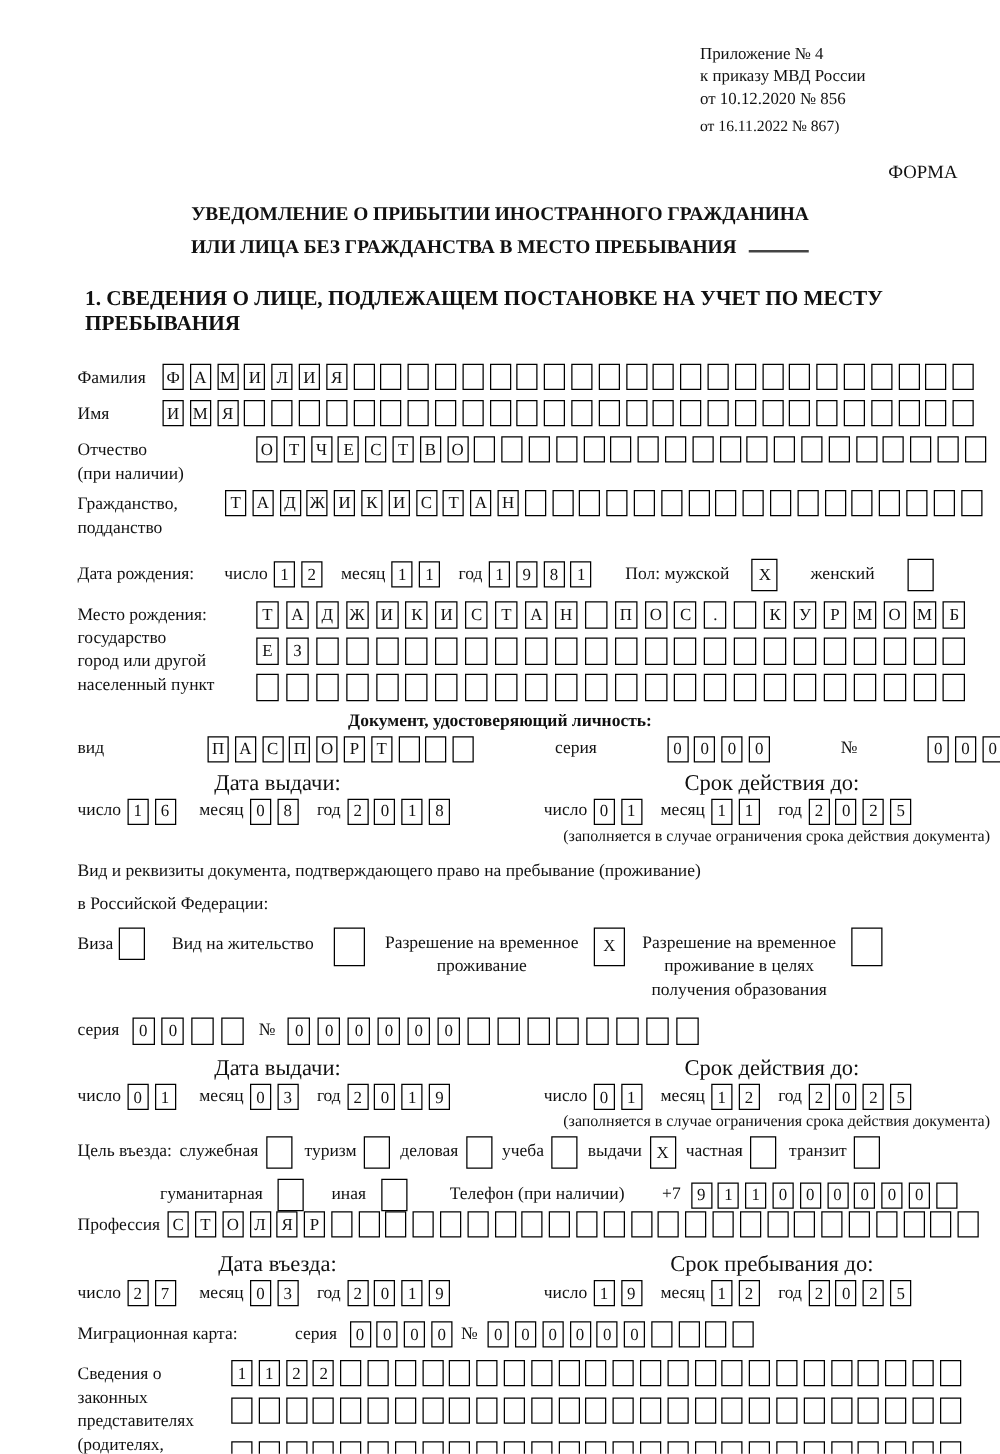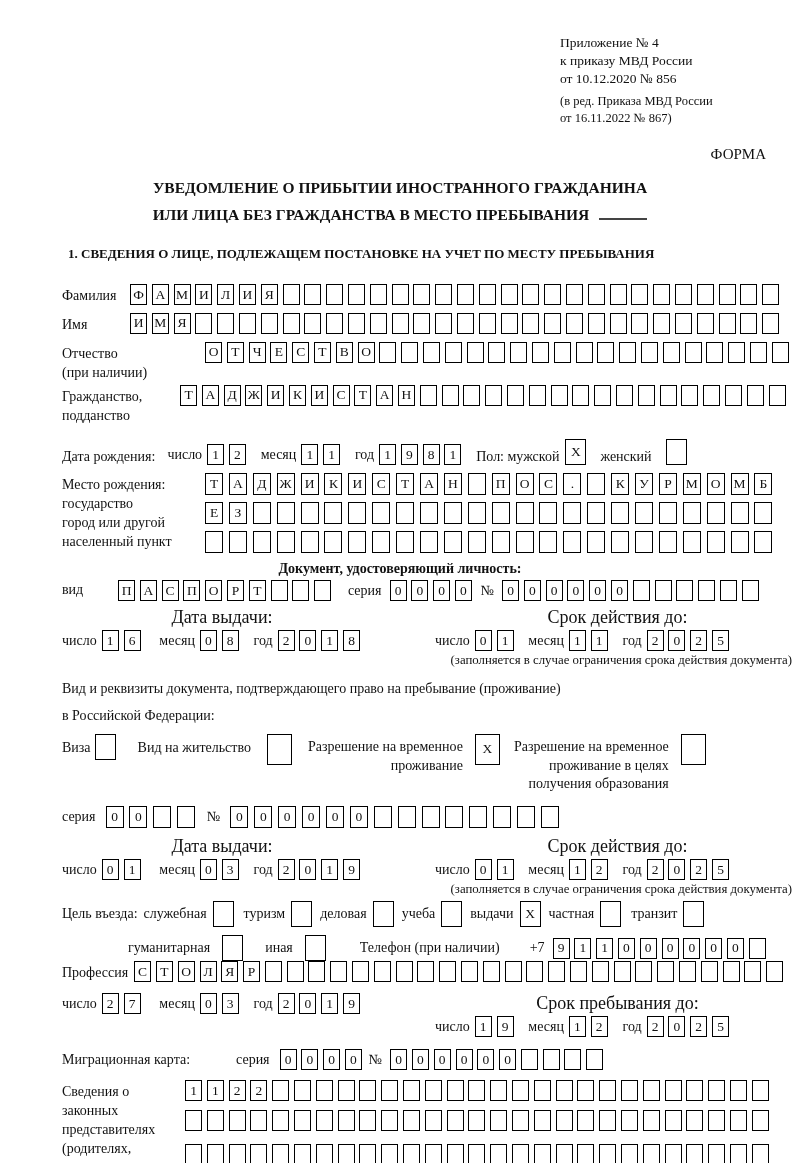--- a/index.html
+++ b/index.html
@@ -12,21 +12,21 @@
   .page { width: 800px; position: relative; }
   .ml { margin-left: 62px; }
 
   .appendix { margin: 34px 0 0 560px; font-size: 13.5px; line-height: 1.35; }
   .appendix .note { font-size: 12.5px; margin-top: 4px; }
   .forma { font-weight: normal; font-size: 15px; text-align: right; margin: 20px 34px 0 0; }
 
   .title { text-align: center; font-weight: bold; font-size: 15.5px; line-height: 1.7; margin-top: 12px; }
   .title-underline { display: inline-block; width: 48px; border-bottom: 2px solid #444; margin-left: 10px; }
 
-  .section-title { font-weight: bold; font-size: 13px; margin: 18px 0 0 62px; }
+  .section-title { font-weight: bold; font-size: 17px; margin: 18px 0 0 62px; }
 
   .row { display: flex; align-items: flex-start; }
   .flabel { flex: 0 0 auto; padding-top: 3px; line-height: 1.35; }
   .lw-names { min-width: 68px; }
   .lw-patr  { min-width: 143px; }
   .lw-cit   { min-width: 118px; }
   .lw-bp    { min-width: 143px; }
   .lw-vid   { min-width: 56px; }
   .lw-rep   { min-width: 123px; }
 
@@ -44,34 +44,33 @@
   .dlabel { margin-right: 5px; }
   .ml10 { margin-left: 10px; }
   .ml14 { margin-left: 14px; }
 
   .two-col { display: flex; }
   .col-left { width: 373px; }
   .col-right { width: 365px; }
   .dhead { text-align: center; font-size: 18px; margin-bottom: 2px; }
   .small-note { font-size: 12.8px; text-align: right; margin: 2px 8px 0 0; }
 
-  .center-lines { text-align: right; line-height: 1.35; }
+  .center-lines { text-align: center; line-height: 1.35; }
   .opt { display: inline-flex; align-items: center; gap: 6px; }
 </style>
 </head>
 <body>
 
 <div class="page">
 
   <div class="appendix">
     <div>Приложение № 4</div>
     <div>к приказу МВД России</div>
     <div>от 10.12.2020 № 856</div>
     <div class="note">
-      <div>(в ред. Приказа МВД России</div>
       <div>от 16.11.2022 № 867)</div>
     </div>
   </div>
   <div class="forma">ФОРМА</div>
 
   <div class="title">
     <div>УВЕДОМЛЕНИЕ О ПРИБЫТИИ ИНОСТРАННОГО ГРАЖДАНИНА</div>
     <div><span>ИЛИ ЛИЦА БЕЗ ГРАЖДАНСТВА В МЕСТО ПРЕБЫВАНИЯ</span><span class="title-underline"></span></div>
   </div>
 
@@ -215,21 +214,21 @@
         <span class="cell"></span>
         <span class="cell"></span>
         <span class="cell"></span>
         <span class="cell"></span>
         <span class="cell"></span>
         <span class="cell"></span>
         <span class="cell"></span>
       </div>
   </div>
 
-  <div class="row ml" style="margin-top:14px; align-items:flex-end;">
+  <div class="row ml" style="margin-top:14px; align-items:center;gap:12px;">
     <span>Дата рождения:</span>
     <span class="dgroup" style="margin-left:12px;">
       <span class="dlabel">число</span>
       <span class="boxes">
           <span class="cell">1</span>
           <span class="cell">2</span>
         </span>
       <span class="dlabel ml10">месяц</span>
       <span class="boxes">
           <span class="cell">1</span>
@@ -337,21 +336,21 @@
           <span class="cell"></span>
           <span class="cell"></span>
           <span class="cell"></span>
           <span class="cell"></span>
         </div>
     </div>
   </div>
 
   <div style="text-align:center; font-weight:bold; margin-top:4px;">Документ, удостоверяющий личность:</div>
 
-  <div class="row ml" style="margin-top:3px; align-items:center;">
+  <div class="row ml" style="margin-top:3px; align-items:center;gap:48px;">
     <div class="flabel lw-vid" style="padding-top:0;">вид</div>
     <span class="boxes">
         <span class="cell">П</span>
         <span class="cell">А</span>
         <span class="cell">С</span>
         <span class="cell">П</span>
         <span class="cell">О</span>
         <span class="cell">Р</span>
         <span class="cell">Т</span>
         <span class="cell"></span>
@@ -642,20 +641,21 @@
         <span class="cell"></span>
         <span class="cell"></span>
         <span class="cell"></span>
         <span class="cell"></span>
         <span class="cell"></span>
       </div>
   </div>
 
   <div class="two-col ml" style="margin-top:10px;">
     <div class="col-left">
+      <div class="dhead" style="width:320px;">Дата въезда:</div>
       <div class="dgroup">
         <span class="dlabel">число</span>
         <span class="boxes">
             <span class="cell">2</span>
             <span class="cell">7</span>
           </span>
         <span class="dlabel ml14">месяц</span>
         <span class="boxes">
             <span class="cell">0</span>
             <span class="cell">3</span>

